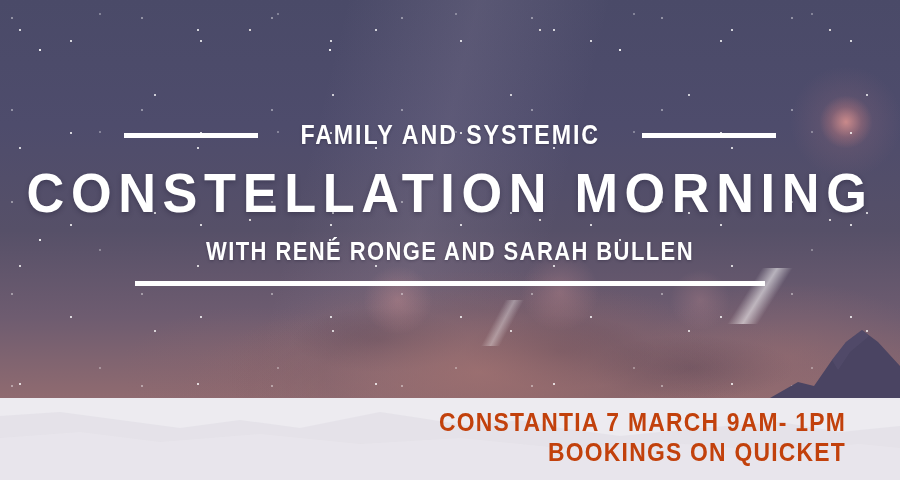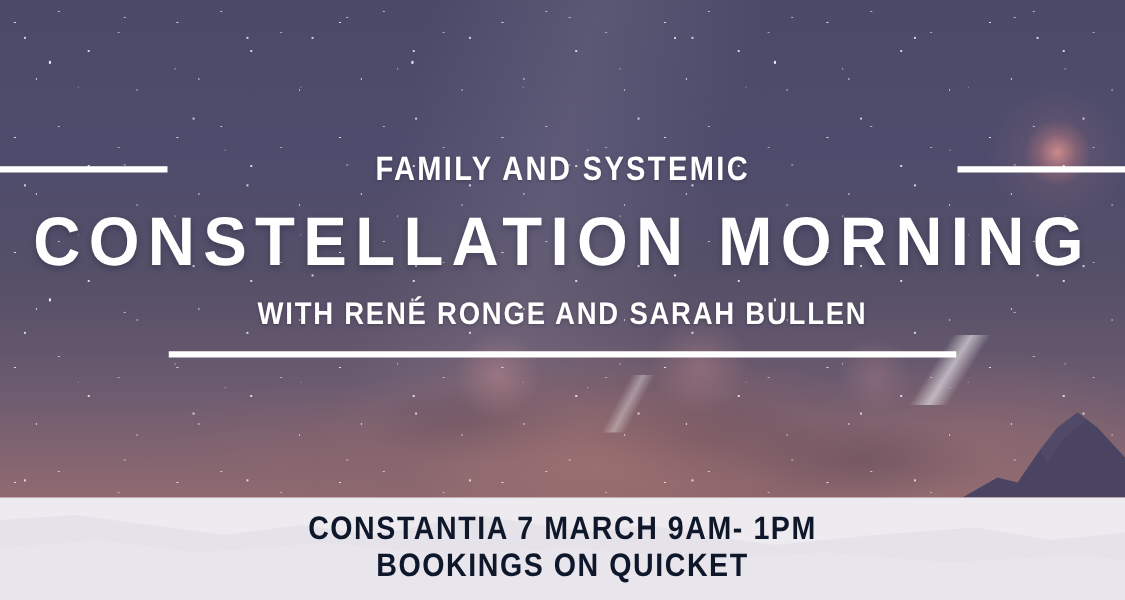--- a/index.html
+++ b/index.html
@@ -85,21 +85,21 @@
     position:absolute;right:0;bottom:82px;width:130px;height:72px;
   }
   .peak-right svg{display:block;}
 
   
   .headline{
     position:absolute;left:0;right:0;top:118px;text-align:center;
     color:#ffffff;
   }
   .eyebrow-row{
-    display:flex;align-items:center;justify-content:space-between;gap:18px;
+    display:flex;align-items:center;justify-content:center;gap:18px;
     height:34px;
   }
   .rule-short{width:134px;height:5px;background:#ffffff;flex:none;}
   .eyebrow{
     font-size:27px;font-weight:700;letter-spacing:2.2px;
     line-height:1;white-space:nowrap;
     transform:scaleX(.86);transform-origin:center;
     text-shadow:0 1px 3px rgba(30,25,50,.35);
   }
   .maintitle{
@@ -121,21 +121,21 @@
   }
 
   
   .band{
     position:absolute;left:0;right:0;bottom:0;height:82px;
     background:#edebf0;
     overflow:hidden;
   }
   .band-ridge{position:absolute;left:0;top:0;width:100%;height:82px;}
   .band-text{
-    position:relative;text-align:center;color:#0f172a;
+    position:relative;text-align:right;color:#c2410c;
     padding-top:9px;
   }
   .band-line{
     font-size:26px;font-weight:700;letter-spacing:1.4px;line-height:1.17;
     white-space:nowrap;transform:scaleX(.88);transform-origin:center;
   }
 </style>
 </head>
 <body>
 

